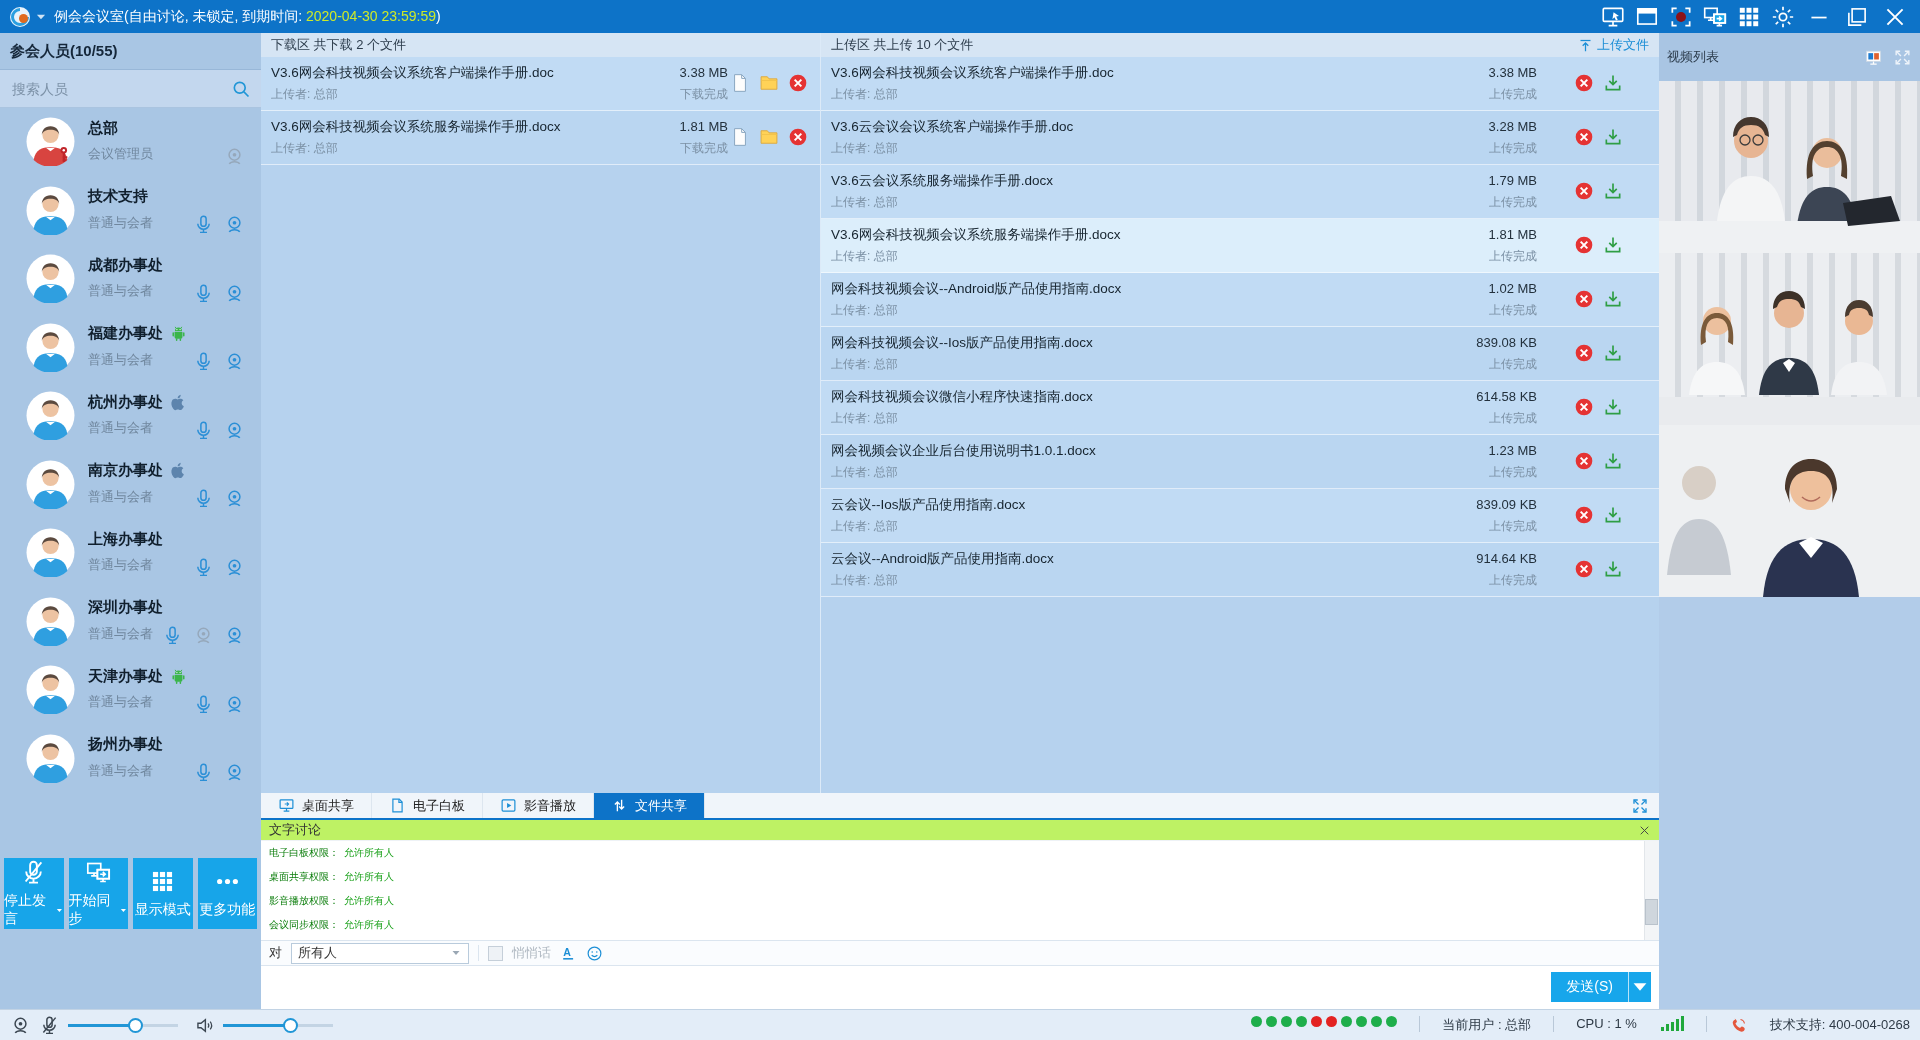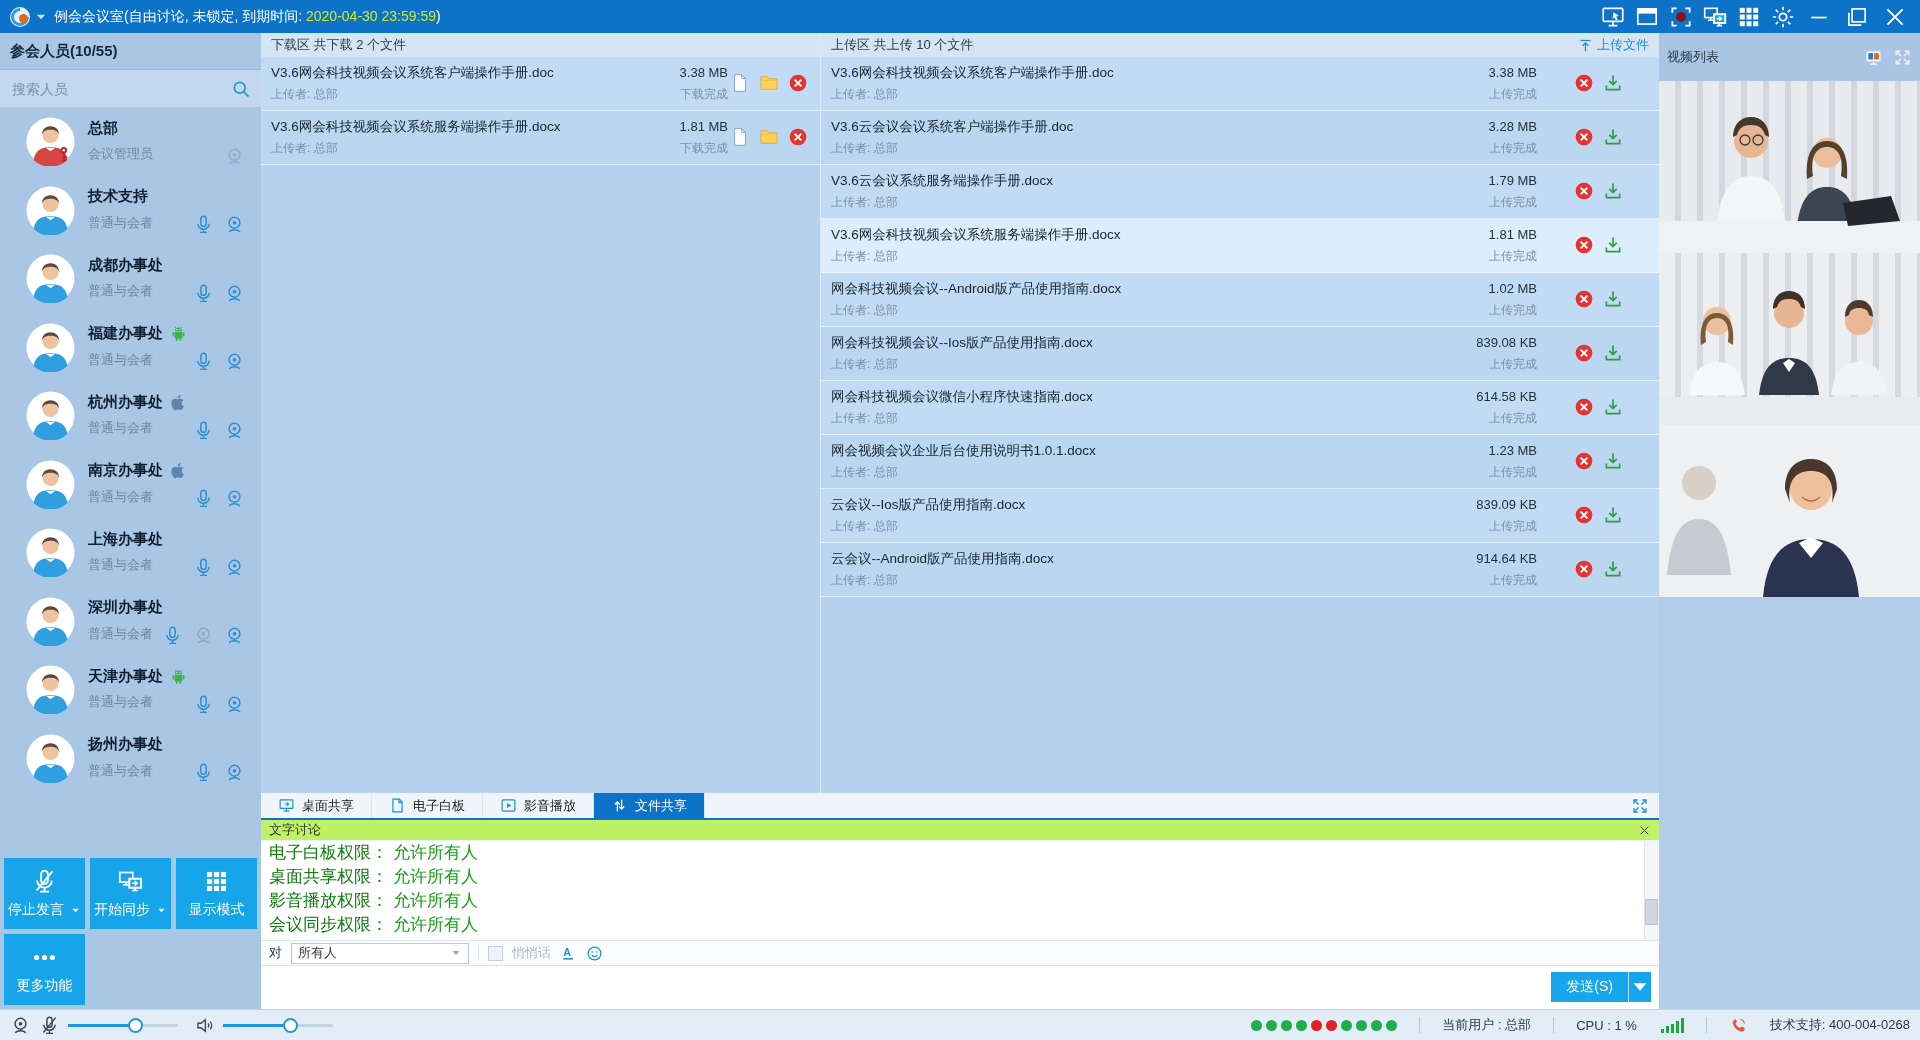--- a/index.html
+++ b/index.html
@@ -35,21 +35,21 @@
   .p-avatar{position:absolute;left:26px;top:10px;width:49px;height:49px}
   .p-main{position:absolute;left:88px;top:9px}
   .p-name{display:flex;align-items:center;gap:6px;font-size:15px;font-weight:bold;color:#101f2d;height:24px}
   .p-plat{width:19px;height:19px}
   .p-plat.apple{color:#5d84ad}
   .p-role{font-size:13px;color:#70879e;margin-top:5px}
   .p-icons{position:absolute;right:16px;bottom:9px;display:flex;gap:10px}
   .row-ic{width:21px;height:21px;color:#2b8fd6}
   .row-ic.grey{color:#96a8bb}
   .sb-buttons{position:absolute;left:4px;right:4px;bottom:4px;height:147px;
-              display:grid;grid-template-columns:1fr 1fr 1fr;grid-template-rows:1fr 1fr;gap:5px}
+              display:grid;grid-template-columns:1fr 1fr 1fr 1fr;grid-template-rows:1fr 1fr;gap:5px}
   .sb-btn{background:#17a5e9;color:#fff;display:flex;flex-direction:column;align-items:center;justify-content:center}
   .sbtn-ic{width:27px;height:27px;color:#fff}
   .sbtn-row{display:flex;align-items:center;gap:6px;margin-top:6px}
   .sbtn-label{font-size:14px}
   .sbtn-caret{width:11px;height:11px;color:#fff}
 
   
   .panel{top:33px;height:760px;background:#b6d2ee}
   #dl-panel{left:261px;width:559px;border-right:1px solid #dceaf8}
   #ul-panel{left:821px;width:838px}
@@ -90,21 +90,21 @@
   .tab.active{background:#0d73c8;color:#fff}
   .tab.active .tab-ic{color:#fff}
   .tabbar-expand{margin-left:auto;align-self:center;margin-right:10px;width:18px;height:18px;color:#1d8fd6}
 
   
   #chat-header{left:261px;top:820px;width:1398px;height:21px;background:#bef264;display:flex;
                align-items:center;padding:0 8px;font-size:13px;color:#333;box-sizing:border-box;
                border-bottom:1px solid #eef2f6}
   .chat-close{margin-left:auto;width:13px;height:13px;color:#444}
   #chat-messages{left:261px;top:841px;width:1398px;height:99px;background:#fff}
-  .msg{height:24px;line-height:24px;padding-left:8px;font-size:17px;white-space:nowrap}
+  .msg{height:24px;line-height:24px;padding-left:8px;font-size:10px;white-space:nowrap}
   .msg-label{color:#0c7e0c}
   .msg-value{color:#18a018;margin-left:5px}
   .chat-scroll{position:absolute;right:0;top:0;bottom:0;width:14px;background:#f3f5f7;border-left:1px solid #e2e6ea}
   .chat-scroll-thumb{position:absolute;right:1px;top:58px;width:11px;height:24px;background:#cfd6dd;border:1px solid #b9c2cb}
   #chat-toolbar{left:261px;top:940px;width:1398px;height:26px;background:#fafcfe;display:flex;
                 align-items:center;gap:9px;padding-left:8px;box-sizing:border-box;
                 border-top:1px solid #dbe5ef;border-bottom:1px solid #dbe5ef}
   .to-label{font-size:13px;color:#333}
   .recipient-select{width:178px;height:21px;background:#fff;border:1px solid #b9cbdc;display:flex;
                     align-items:center;padding:0 6px;font-size:13px;color:#333;box-sizing:border-box}
@@ -122,21 +122,21 @@
 
   
   #status-bar{left:0;top:1009px;width:1920px;height:31px;background:#e3edf8;border-top:1px solid #c2d3e4;
               display:flex;align-items:center;box-sizing:border-box;padding:0 10px;font-size:13px;color:#2e3a46}
   .st-ic{width:21px;height:21px;color:#3c4752;margin-right:8px}
   .slider{position:relative;width:110px;height:15px;margin-right:16px}
   .sl-track{position:absolute;left:0;right:0;top:6px;height:3px;background:#c3d4e4}
   .sl-fill{position:absolute;left:0;top:6px;height:3px;background:#2196d6}
   .sl-thumb{position:absolute;top:0;width:15px;height:15px;border-radius:50%;background:#fff;
             border:2px solid #2196d6;box-sizing:border-box;margin-left:-8px}
-  .st-right{margin-left:auto;display:flex;align-items:center;gap:22px}
+  .st-right{margin-left:auto;display:flex;align-items:flex-start;gap:22px}
   .dots{display:flex;gap:4px;align-items:center}
   .dot{width:11px;height:11px;border-radius:50%}
   .dot.green{background:#1eae4b}
   .dot.red{background:#e32222}
   .st-sep{width:1px;height:16px;background:#b9c8d8}
   .sig{display:flex;align-items:flex-end;gap:2px;height:15px;margin-left:2px}
   .sig i{display:block;width:3px;background:#1fa83c}
   .sig i:nth-child(1){height:4px}.sig i:nth-child(2){height:7px}.sig i:nth-child(3){height:9px}
   .sig i:nth-child(4){height:12px}.sig i:nth-child(5){height:15px}
   .phone-ic{width:19px;height:19px;color:#e4573d}

